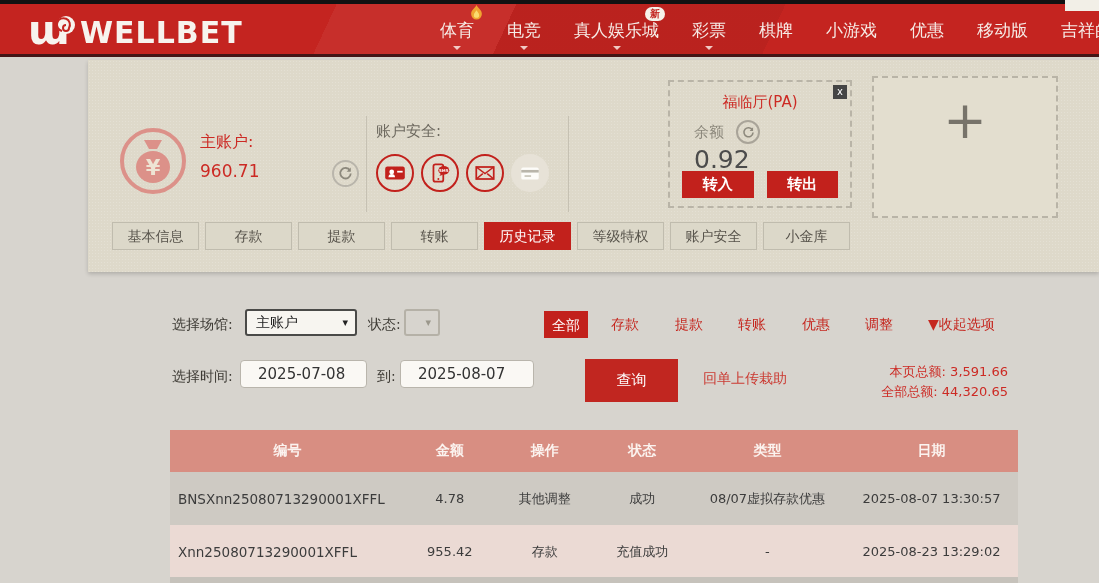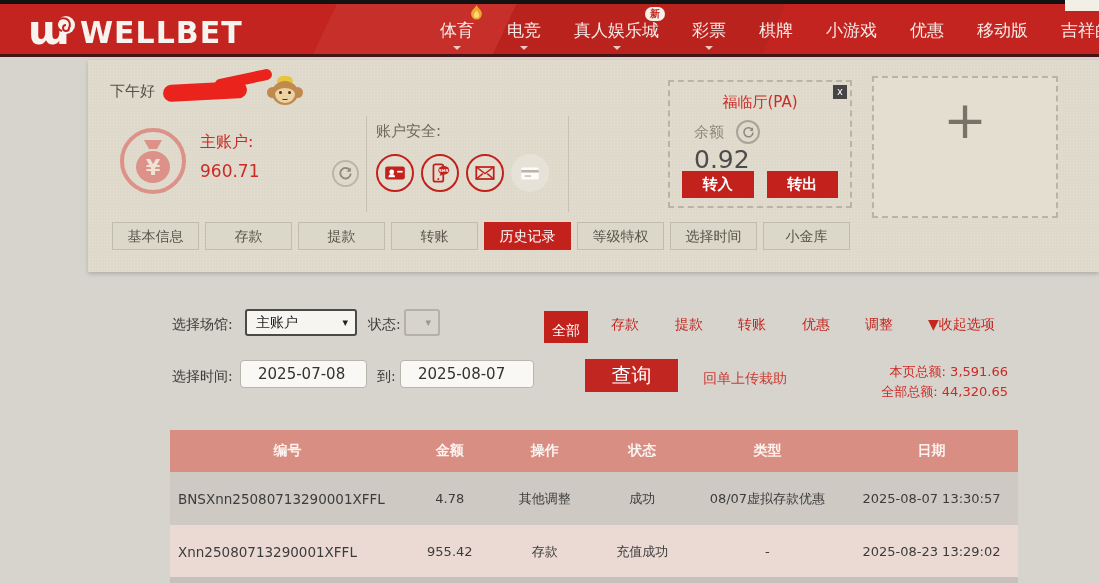--- a/index.html
+++ b/index.html
@@ -89,26 +89,26 @@
   .flabel { position:absolute; font-size:14px; color:#3d3a34; }
   .sel { position:absolute; height:27px; display:flex; align-items:center; justify-content:space-between;
          padding:0 7px 0 9px; cursor:pointer; }
   .sel-venue { left:245px; top:309px; width:112px; background:#f7f5f0; border:2px solid #4a4a48; border-radius:3px;
                font-size:14px; color:#222; }
   .sel-status { left:404px; top:309px; width:36px; background:transparent; border:2px solid #b5b1a7; border-radius:3px;
                 color:#9b978c; }
   .sel .caret { font-size:11px; color:#222; }
   .sel-status .caret { color:#9b978c; }
   .pill { position:absolute; left:544px; top:311px; background:#c2211c; color:#fff; font-size:14px;
-          padding:11px 8px 3px; cursor:pointer; }
+          padding:6px 8px 3px; cursor:pointer; }
   .flink { position:absolute; top:316px; font-size:14px; color:#c5271f; cursor:pointer; white-space:nowrap; }
   .date-input { position:absolute; top:360px; height:28px; border:1.5px solid #b9b5ac; border-radius:4px;
                 background:#faf8f4; font-size:15px; color:#333; padding-left:17px; font-family:inherit; }
-  .btn-search { position:absolute; left:585px; top:359px; width:93px; height:33px; background:#c12620; color:#fff;
-                border:none; font-size:20px; cursor:pointer; font-family:inherit; }
+  .btn-search { position:absolute; left:585px; top:359px; width:93px; height:43px; background:#c12620; color:#fff;
+                border:none; font-size:15px; cursor:pointer; font-family:inherit; }
   .link-receipt { position:absolute; left:703px; top:370px; font-size:14px; color:#cb3b33; cursor:pointer; }
   .totals { position:absolute; left:800px; top:362px; width:208px; text-align:right; font-size:13px;
             color:#cc2a24; line-height:20px; }
 
   
   .history-table { position:absolute; left:170px; top:430px; width:848px; border-collapse:collapse; table-layout:fixed; }
   .history-table th { height:42px; background:#d88e82; color:#fbf3ef; font-size:14px; font-weight:bold; }
   .history-table td { height:53px; font-size:13px; color:#3c3c3c; text-align:center; }
   .history-table tr.row-even td { background:#cecac3; }
   .history-table tr.row-odd td { background:#ebdad4; }
@@ -169,34 +169,20 @@
       </div>
       <div class="nav-item">
         <span class="nav-label">吉祥的</span>
       </div>
     </div>
   </div>
   <div class="corner-box"></div>
 
   <div class="panel">
 
-    <div class="greeting">
-      <span class="greeting-text">下午好</span>
-      <span class="scribble"></span>
-      <span class="monkey">
-        <span class="crown"></span>
-          <span class="ear l"></span>
-          <span class="ear r"></span>
-        <span class="head"></span>
-          <span class="face"></span>
-        <span class="eye l"></span>
-          <span class="eye r"></span>
-          <span class="mouth"></span>
-      </span>
-    </div>
 
     <div class="acct-circle">
       <svg width="70" height="70" viewBox="0 0 70 70">
         <circle cx="35" cy="35" r="31" fill="none" stroke="#dc9189" stroke-width="4"></circle>
         <path d="M26 14 h18 l-5 9 h-8 z" fill="#dc9189"></path>
         <ellipse cx="35" cy="41" rx="17" ry="16" fill="#dc9189"></ellipse>
         <text x="35" y="49" text-anchor="middle" font-size="21" font-weight="bold" fill="#eee4d4">¥</text>
       </svg>
     </div>
     <div class="acct-text">
@@ -273,21 +259,21 @@
       <div class="add-plus">+</div>
     </div>
 
     <div class="tabs">
       <div class="tab">基本信息</div>
       <div class="tab">存款</div>
       <div class="tab">提款</div>
       <div class="tab">转账</div>
       <div class="tab active">历史记录</div>
       <div class="tab">等级特权</div>
-      <div class="tab">选择时间</div>
+      <div class="tab">账户安全</div>
       <div class="tab">小金库</div>
     </div>
   </div>
 
   <span class="flabel" style="left:172px; top:316px;">选择场馆:</span>
   <div class="sel sel-venue">
     <span>主账户</span>
     <span class="caret">▾</span>
   </div>
   <span class="flabel" style="left:368px; top:316px;">状态:</span>

